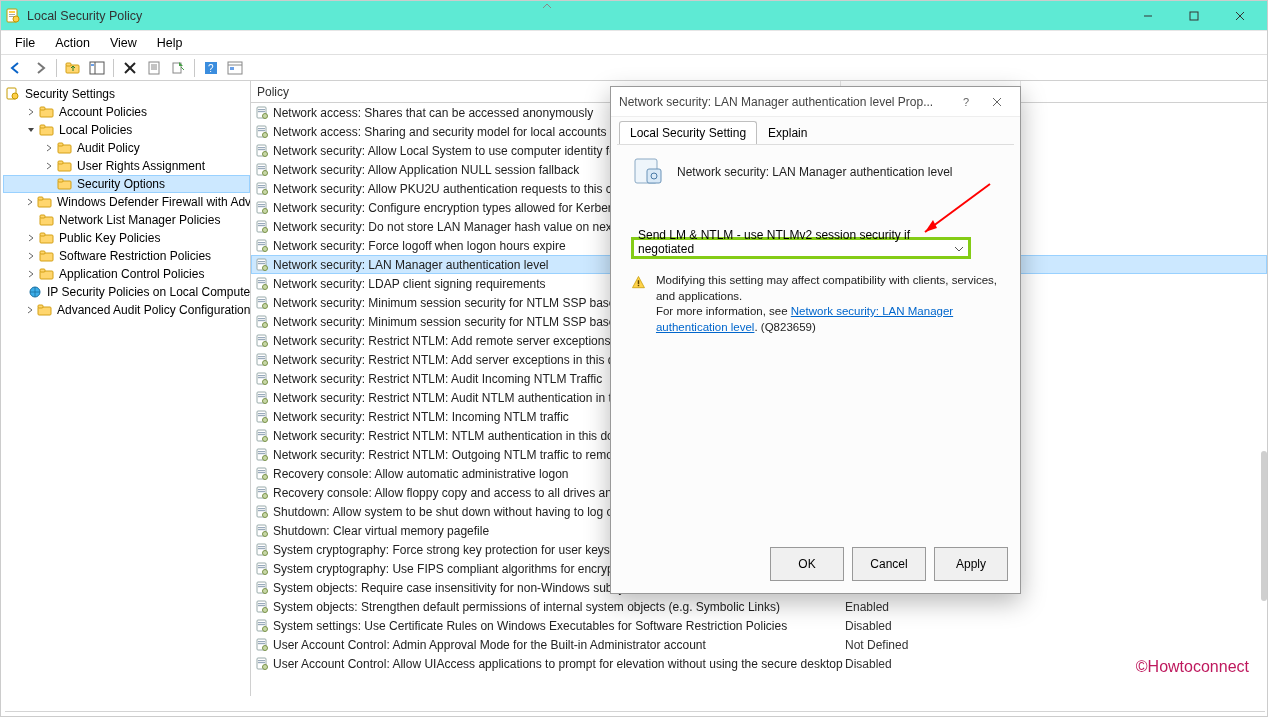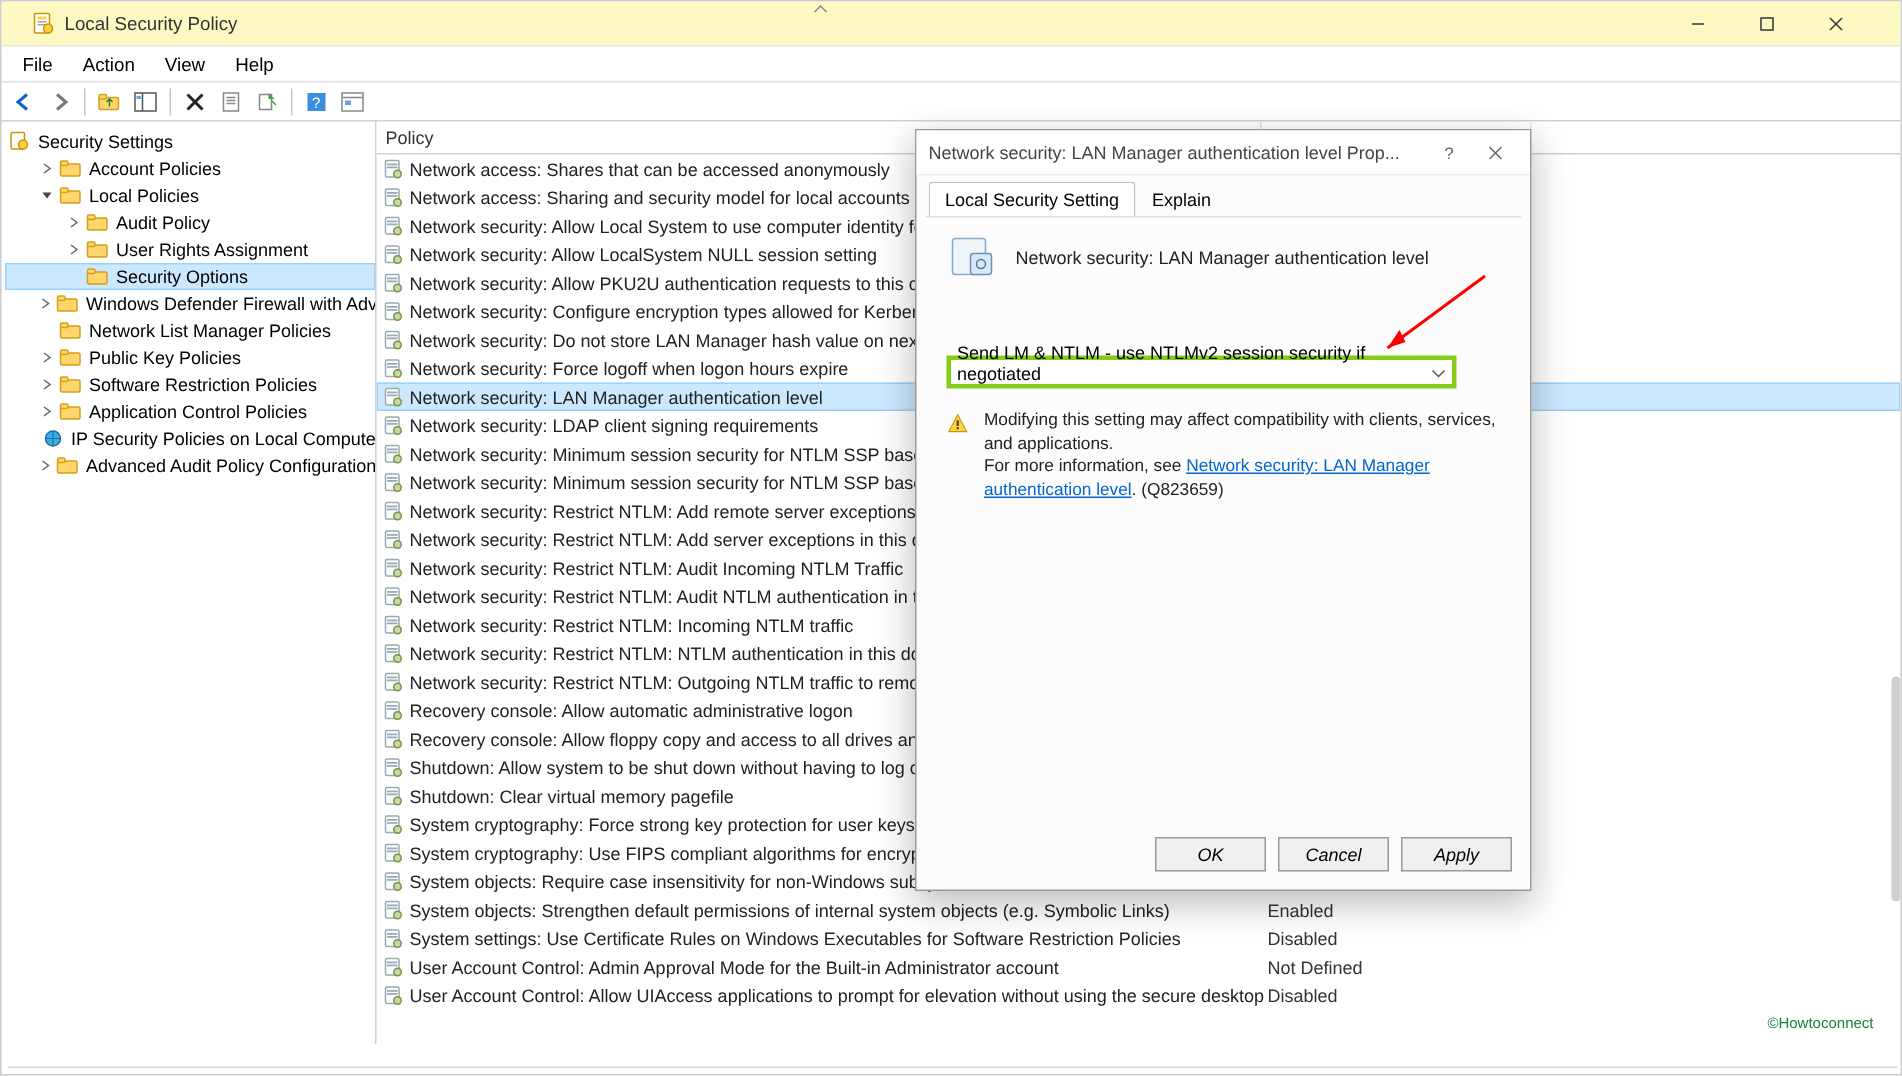--- a/index.html
+++ b/index.html
@@ -4,22 +4,22 @@
 <style>
   * { box-sizing: border-box; }
   body {
     margin:0; padding:0; font-family:"Segoe UI",Arial,sans-serif;
     font-size:12px; color:#000; background:#fff;
     width:1268px; height:717px; overflow:hidden;
     border:1px solid #ccc; position:relative;
   }
   
   .titlebar {
-    height:30px; display:flex; align-items:center; padding:0 20px;
-    border-bottom:1px solid #e6e6e6; background:#fef9c3;
+    height:30px; display:flex; align-items:center; padding:0 4px;
+    border-bottom:1px solid #e6e6e6; background:#5eead4;
   }
   .titlebar .app-icon { width:16px; height:16px; margin-right:6px; display:inline-flex; }
   .titlebar .title { font-size:12.5px; color:#333; }
   .win-controls { margin-left:auto; display:flex; }
   .win-btn { width:46px; height:30px; display:flex; align-items:center; justify-content:center; color:#555;}
   
   .menubar { display:flex; padding:0 4px; height:24px; align-items:center; border-bottom:1px solid #e0e0e0;}
   .menubar span { padding:3px 10px; font-size:12.5px; cursor:default;}
   
   .toolbar { display:flex; align-items:center; padding:2px 4px; height:26px; border-bottom:1px solid #d0d0d0; gap:2px;}
@@ -40,21 +40,21 @@
   .col-policy { width:590px;}
   .col-sec { width:180px;}
   .list-body { }
   .list-row { display:flex; align-items:center; height:19px; padding-left:4px; cursor:default; white-space:nowrap;}
   .list-row.selected { background:#cce8ff; outline:1px solid #99d1ff; outline-offset:-1px;}
   .row-icon { width:14px; height:14px; margin-right:4px; display:inline-flex;}
   .row-text { font-size:12px; color:#222; overflow:hidden; text-overflow:ellipsis;}
   .row-text.policy { width:572px;}
   .row-text.sec { width:180px; color:#333;}
   
-  .watermark { position:absolute; right:18px; bottom:28px; color:#15803d; font-size:10px;}
+  .watermark { position:absolute; right:18px; bottom:40px; color:#be185d; font-size:16px;}
   .bottom-border { position:absolute; bottom:4px; left:4px; right:2px; height:1px; background:#d4d4d4;}
   
   .scroll-thumb { position:absolute; right:0; top:450px; width:6px; height:150px; background:#cfcfcf; border-radius:3px;}
   
   .dialog {
     position:absolute; left:609px; top:85px; width:411px; height:508px;
     background:#fcfcfc; border:1px solid #999; box-shadow:0 8px 24px rgba(0,0,0,.28);
     z-index:10; display:flex; flex-direction:column;
   }
   .dlg-titlebar { height:30px; display:flex; align-items:center; padding:0 8px; background:#fff; border-bottom:1px solid #eee;}
@@ -70,21 +70,21 @@
   .dlg-heading .htxt { font-size:12px; color:#222;}
   .dlg-select { margin-top:48px; width:100%; font-size:12px;}
   .combo { width:340px; height:22px; border:3px solid #84cc16; background:#fff; display:flex; align-items:flex-end; padding:0 4px; position:relative;}
   .combo .caret { position:absolute; right:4px; top:3px; color:#555;}
   .arrow-annotation { position:absolute; left:298px; top:35px; pointer-events:none;}
   .dlg-warn { display:flex; gap:10px; margin-top:14px;}
   .warn-icon { width:20px; height:20px; margin-top:2px;}
   .warn-txt { font-size:11.5px; color:#222; line-height:1.35;}
   .warn-txt a { color:#0066cc; text-decoration:underline;}
   .dlg-buttons { display:flex; justify-content:flex-end; gap:8px; padding:8px 12px 12px 12px;}
-  .btn { width:74px; height:23px; background:#f0f0f0; border:1px solid #999; font-size:12px; display:flex; align-items:center; justify-content:center; cursor:default;font-style:italic;}
+  .btn { width:74px; height:34px; background:#f0f0f0; border:1px solid #999; font-size:12px; display:flex; align-items:center; justify-content:center; cursor:default;}
 </style>
 </head>
 <body>
 
 <div class="titlebar">
   <span class="app-icon">
     <svg viewBox="0 0 16 16">
         <rect x="2" y="1" width="10" height="13" rx="1" fill="#fff" stroke="#c49a00"></rect>
         <rect x="4" y="3" width="6" height="2" fill="#ffcf4a"></rect>
         <rect x="4" y="6" width="6" height="1" fill="#a8a8a8"></rect>
@@ -405,21 +405,21 @@
         </div>
         <div class="list-row">
           <span class="row-icon">
             <svg width="14" height="14">
               <rect x="2" y="1" width="9" height="11" rx="1" fill="#fff" stroke="#9aa"></rect>
               <rect x="3" y="3" width="7" height="1.2" fill="#9ab"></rect>
               <rect x="3" y="5" width="7" height="1.2" fill="#9ab"></rect>
               <circle cx="10" cy="10" r="2.5" fill="#c8d8a8" stroke="#7a9348"></circle>
             </svg>
           </span>
-          <span class="row-text policy">Network security: Allow LocalSystem NULL session setting</span>
+          <span class="row-text policy">Network security: Allow Application NULL session fallback</span>
           <span class="row-text sec"></span>
         </div>
         <div class="list-row">
           <span class="row-icon">
             <svg width="14" height="14">
               <rect x="2" y="1" width="9" height="11" rx="1" fill="#fff" stroke="#9aa"></rect>
               <rect x="3" y="3" width="7" height="1.2" fill="#9ab"></rect>
               <rect x="3" y="5" width="7" height="1.2" fill="#9ab"></rect>
               <circle cx="10" cy="10" r="2.5" fill="#c8d8a8" stroke="#7a9348"></circle>
             </svg>

